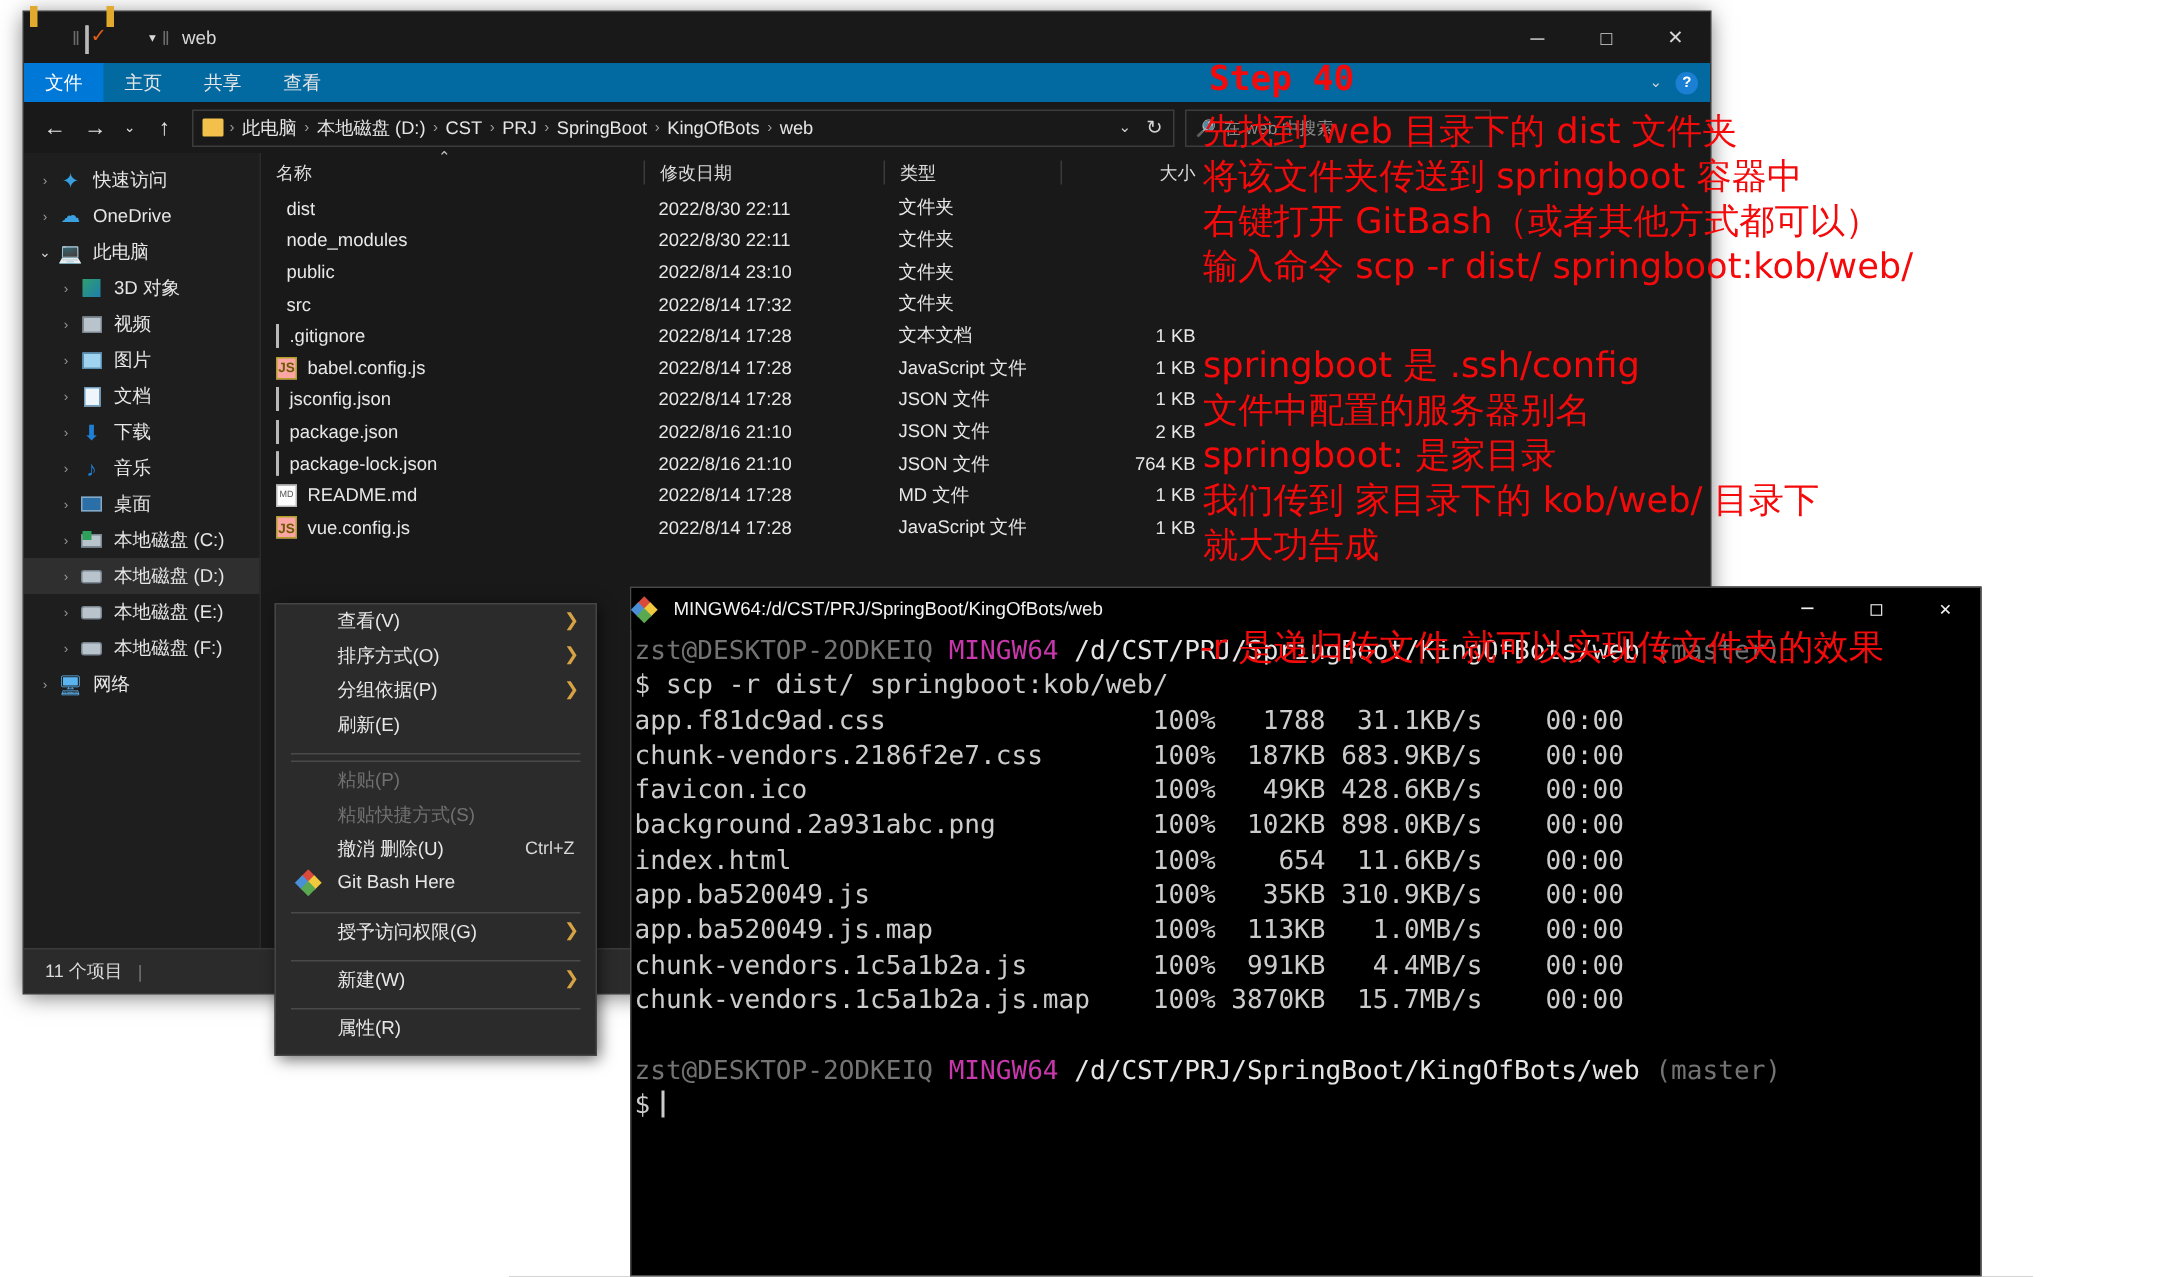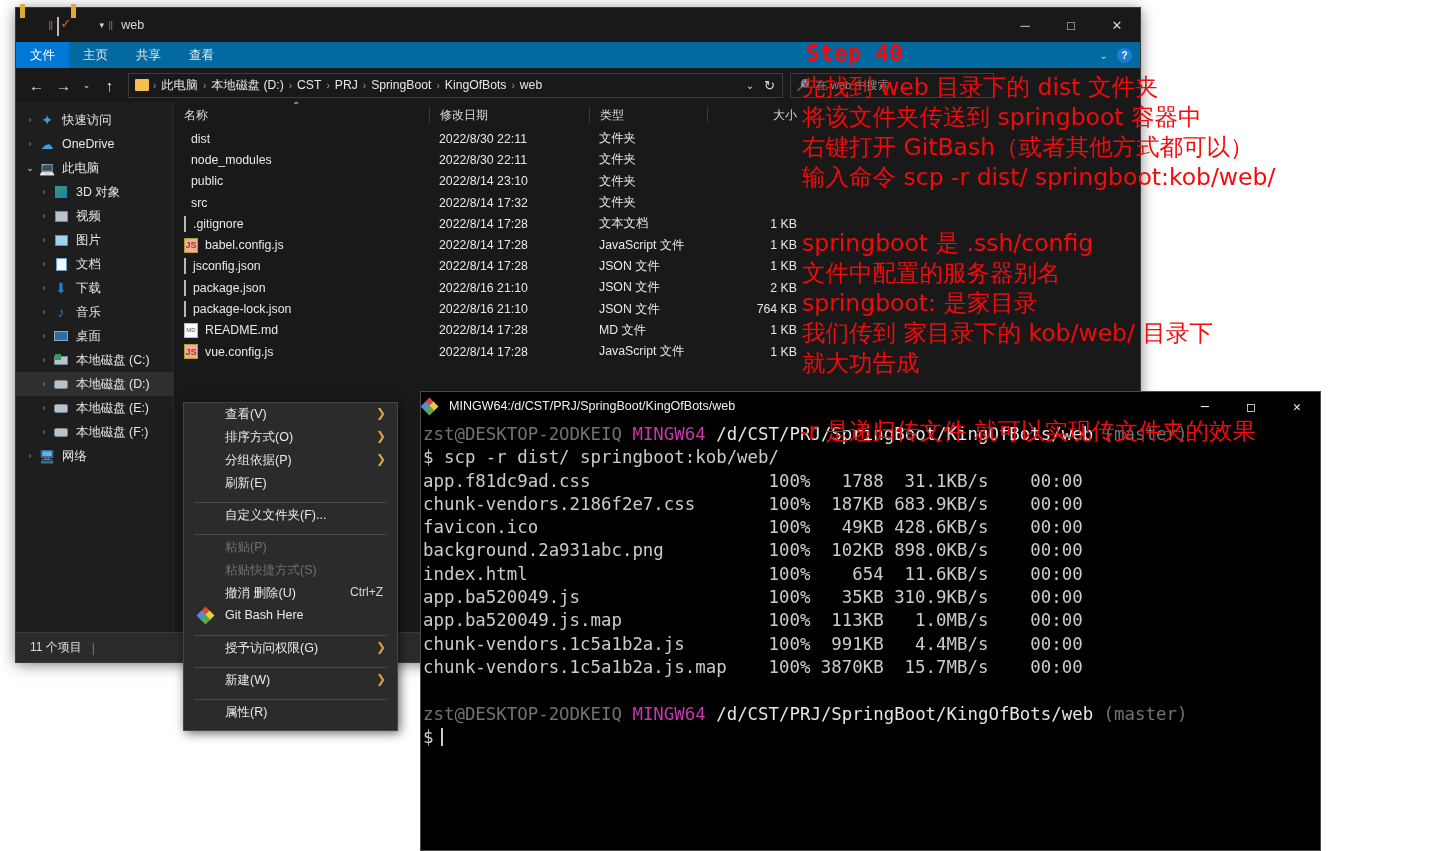--- a/index.html
+++ b/index.html
@@ -476,23 +476,20 @@
         <span class="submarrow">❯</span>
       </div>
       <div class="mi">
         <span>分组依据(P)</span>
         <span class="submarrow">❯</span>
       </div>
       <div class="mi">
         <span>刷新(E)</span>
       </div>
       <div class="msep"></div>
-      <div class="mi">
-        <span>自定义文件夹(F)...</span>
-      </div>
       <div class="msep"></div>
       <div class="mi disabled">
         <span>粘贴(P)</span>
       </div>
       <div class="mi disabled">
         <span>粘贴快捷方式(S)</span>
       </div>
       <div class="mi">
         <span>撤消 删除(U)</span>
         <span class="shortcut">Ctrl+Z</span>

